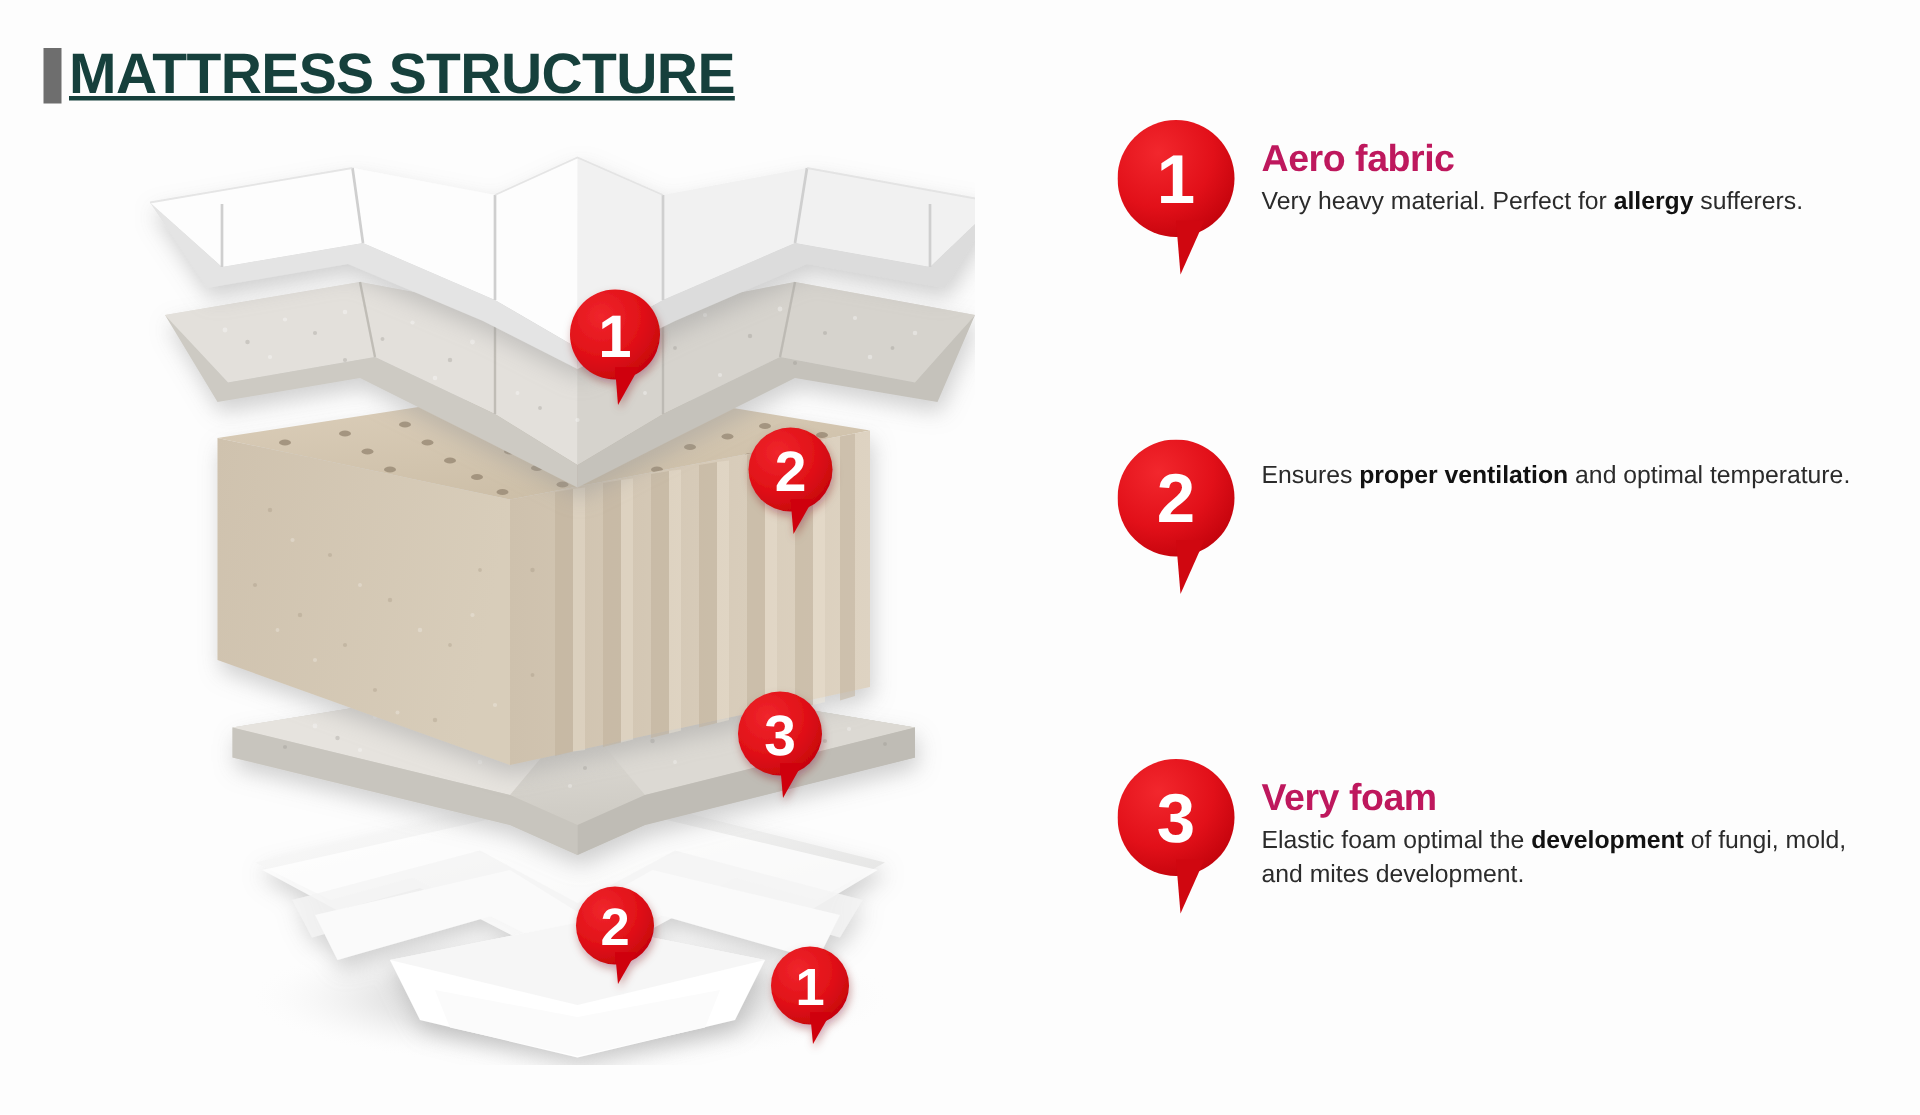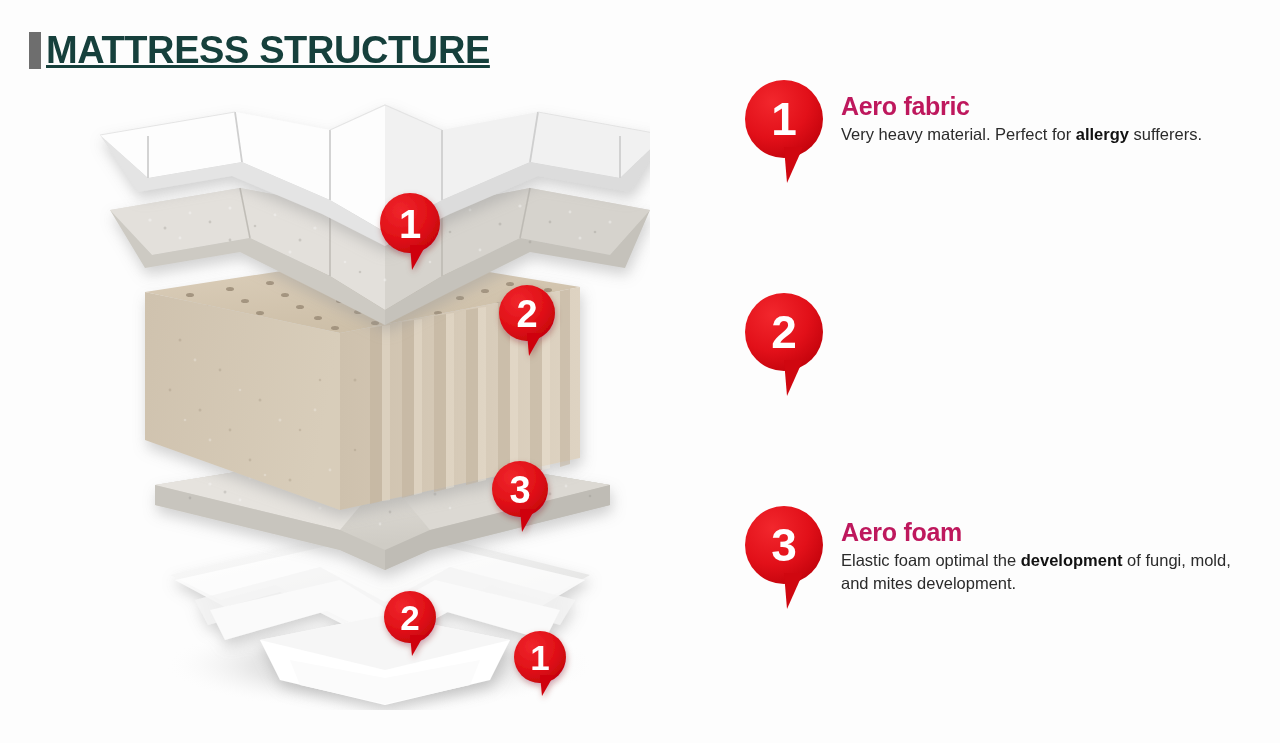--- a/index.html
+++ b/index.html
@@ -442,37 +442,38 @@
             <stop offset="55%" stop-color="#e21019"></stop>
             <stop offset="100%" stop-color="#bc0009"></stop>
           </radialGradient>
         </defs>
         <circle cx="39" cy="39" r="39" fill="url(#lp2)"></circle>
         <path d="M39 67 L58 67 L42 103 Z" fill="#d00710"></path>
       </svg>
       <div class="pin-num">2</div>
     </div>
     <div class="legend-text">
+      <div class="legend-desc"><span>Ensures </span><b>proper ventilation</b><span> and optimal temperature.</span></div>
     </div>
   </div>
 
   <div class="legend-item">
     <div class="pin">
       <svg width="96" height="110" viewBox="0 0 96 110" xmlns="http://www.w3.org/2000/svg">
         <defs>
           <radialGradient id="lp3" cx="0.35" cy="0.28" r="0.85">
             <stop offset="0%" stop-color="#f2272d"></stop>
             <stop offset="55%" stop-color="#e21019"></stop>
             <stop offset="100%" stop-color="#bc0009"></stop>
           </radialGradient>
         </defs>
         <circle cx="39" cy="39" r="39" fill="url(#lp3)"></circle>
         <path d="M39 67 L58 67 L42 103 Z" fill="#d00710"></path>
       </svg>
       <div class="pin-num">3</div>
     </div>
     <div class="legend-text">
-      <div class="legend-title">Aero foam</div>
+      <div class="legend-title">Very foam</div>
       <div class="legend-desc"><span>Elastic foam optimal the </span><b>development</b><span> of fungi, mold, and mites development.</span></div>
     </div>
   </div>
 
 </div>
 
 </body></html>

